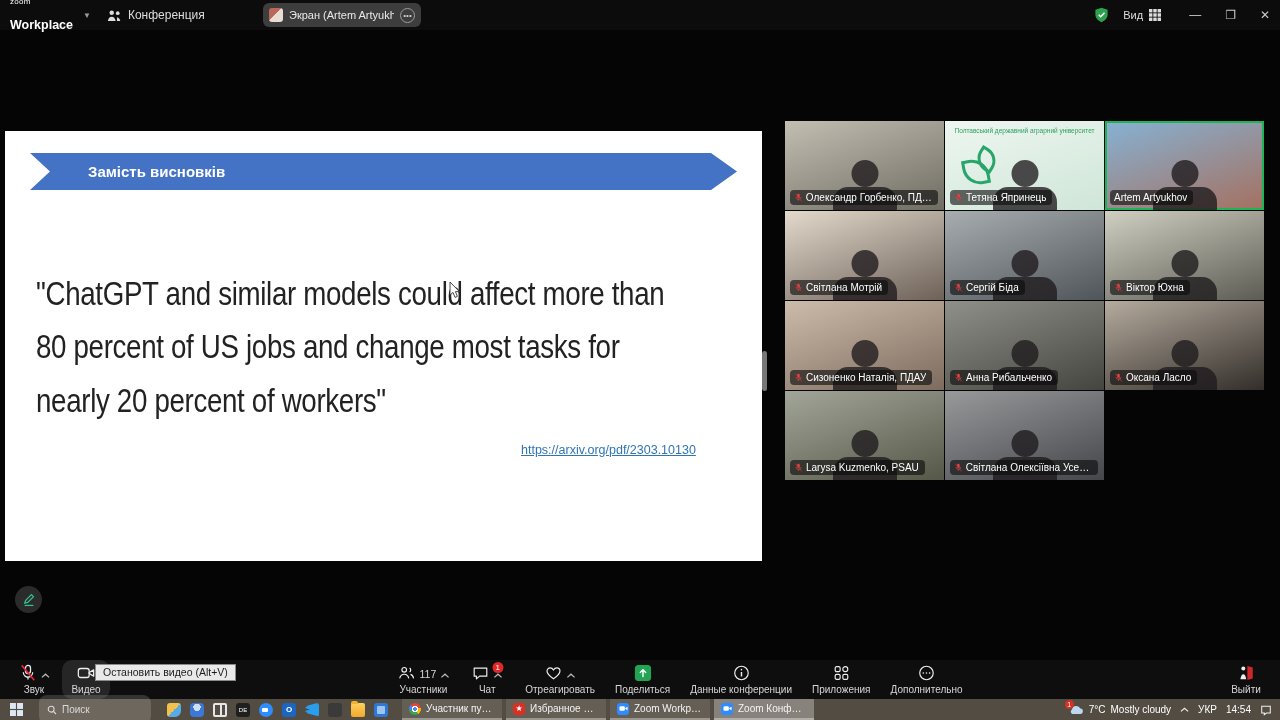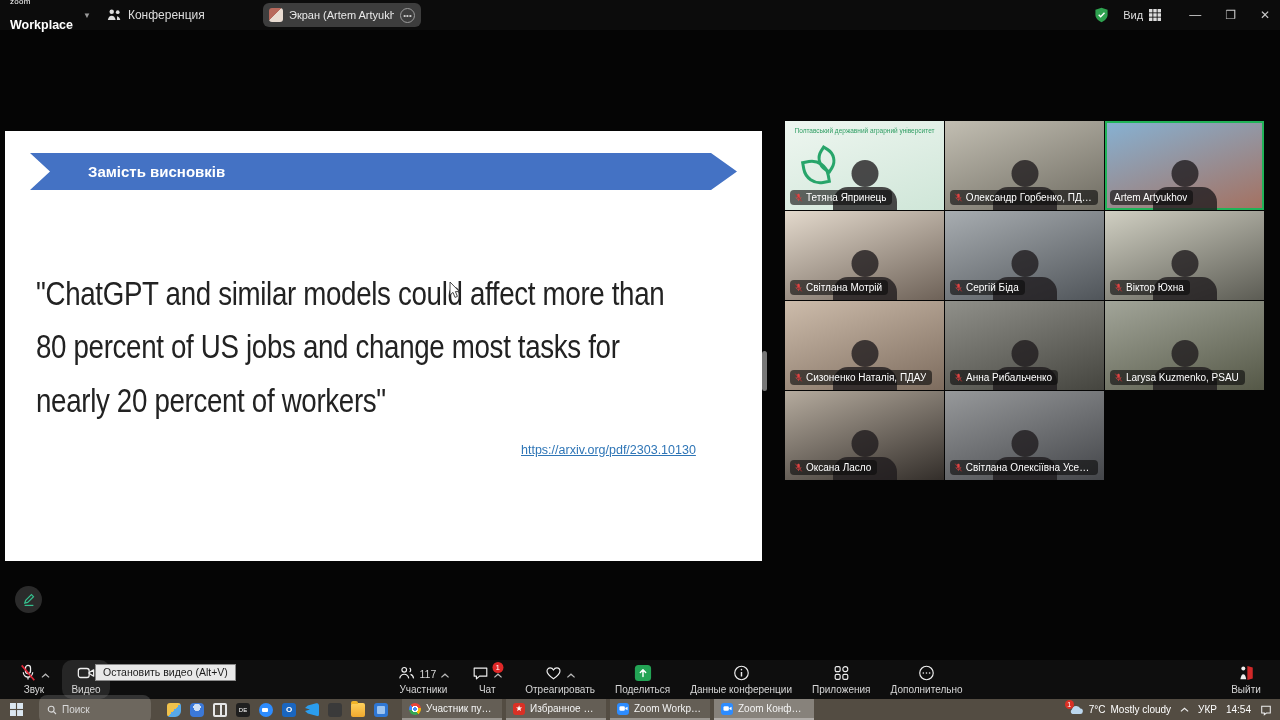--- a/index.html
+++ b/index.html
@@ -9,21 +9,21 @@
     background:#050505; font-family:"Liberation Sans", sans-serif;
     -webkit-font-smoothing:antialiased;
   }
 
   
   .topbar { position:absolute; top:0; left:0; right:0; height:30px; background:#0c0c0c; display:flex; align-items:center; }
   .brand { margin-left:10px; line-height:1; }
   .brand .z1 { display:block; font-size:8px; color:#fff; letter-spacing:.3px; }
   .brand .z2 { display:block; font-size:12.5px; font-weight:bold; color:#fff; margin-top:13px; }
   .top-chevron { color:#9a9a9a; font-size:8px; margin:0 16px 0 10px; }
-  .conf-tab { display:flex; gap:6px; color:#ddd; font-size:12px; }
+  .conf-tab { display:flex; align-items:center; gap:6px; color:#ddd; font-size:12px; }
   .screen-tab { position:absolute; left:263px; top:3px; width:158px; height:24px; background:#3d3d3d; border-radius:6px; display:flex; align-items:center; gap:6px; padding:0 6px; }
   .tab-thumb { width:14px; height:14px; border-radius:3px; background:linear-gradient(135deg,#b8695c 0 45%,#e9dcd2 45% 100%); flex:none; }
   .screen-tab .tab-label { flex:1; color:#e9e9e9; font-size:11px; white-space:nowrap; overflow:hidden; }
   .tab-more { width:15px; height:15px; border-radius:50%; border:1px solid #9c9c9c; color:#cfcfcf; font-size:8px; line-height:13px; text-align:center; flex:none; }
   .top-right { position:absolute; right:10px; top:0; height:30px; display:flex; align-items:center; gap:14px; }
   .view-group { display:flex; align-items:center; gap:6px; color:#ddd; font-size:11px; }
   .win-ctl { color:#c9c9c9; font-size:12px; display:flex; gap:24px; margin-left:14px; }
   .win-ctl span { cursor:default; }
 
   
@@ -180,48 +180,48 @@
         <path d="M3.2 11.5l1-3 6.6-6.6 2.3 2.3-6.6 6.6z"></path>
         <path d="M3 14.2h10"></path>
       </svg>
   </div>
 
   <div class="divider-handle"></div>
 
   <div class="gallery">
 
 
+    <div class="tile" style="background: linear-gradient(160deg, rgb(194, 190, 178), rgb(111, 108, 98));">
+      <div class="sil"></div>
+      <div class="tile-name">
+        <svg class="mic-muted-icon" width="9" height="11" viewBox="0 0 14 14">
+            <path d="M7 1.2c1.1 0 2 .9 2 2v3.2c0 1.1-.9 2-2 2s-2-.9-2-2V3.2c0-1.1.9-2 2-2z" fill="#e04545"></path>
+            <path d="M3.2 6.4c0 2.1 1.7 3.8 3.8 3.8s3.8-1.7 3.8-3.8" stroke="#e04545" fill="none" stroke-width="1.1"></path>
+            <path d="M7 10.2v2.2" stroke="#e04545" stroke-width="1.1"></path>
+            <path d="M2 1l10 12" stroke="#c03030" stroke-width="1.4"></path>
+          </svg>
+        <span class="tile-name-text">Олександр Горбенко, ПДАУ</span>
+      </div>
+    </div>
+
     <div class="tile" style="background: linear-gradient(160deg, rgb(238, 246, 240), rgb(207, 230, 216));">
       <div class="sil"></div>
       <div class="tile-name">
         <svg class="mic-muted-icon" width="9" height="11" viewBox="0 0 14 14">
             <path d="M7 1.2c1.1 0 2 .9 2 2v3.2c0 1.1-.9 2-2 2s-2-.9-2-2V3.2c0-1.1.9-2 2-2z" fill="#e04545"></path>
             <path d="M3.2 6.4c0 2.1 1.7 3.8 3.8 3.8s3.8-1.7 3.8-3.8" stroke="#e04545" fill="none" stroke-width="1.1"></path>
             <path d="M7 10.2v2.2" stroke="#e04545" stroke-width="1.1"></path>
             <path d="M2 1l10 12" stroke="#c03030" stroke-width="1.4"></path>
           </svg>
         <span class="tile-name-text">Тетяна Япринець</span>
       </div>
     <div class="tile-overlay-text">Полтавський державний аграрний університет</div>
         <div class="leaf-logo"></div>
       </div>
 
-    <div class="tile" style="background: linear-gradient(160deg, rgb(194, 190, 178), rgb(111, 108, 98));">
-      <div class="sil"></div>
-      <div class="tile-name">
-        <svg class="mic-muted-icon" width="9" height="11" viewBox="0 0 14 14">
-            <path d="M7 1.2c1.1 0 2 .9 2 2v3.2c0 1.1-.9 2-2 2s-2-.9-2-2V3.2c0-1.1.9-2 2-2z" fill="#e04545"></path>
-            <path d="M3.2 6.4c0 2.1 1.7 3.8 3.8 3.8s3.8-1.7 3.8-3.8" stroke="#e04545" fill="none" stroke-width="1.1"></path>
-            <path d="M7 10.2v2.2" stroke="#e04545" stroke-width="1.1"></path>
-            <path d="M2 1l10 12" stroke="#c03030" stroke-width="1.4"></path>
-          </svg>
-        <span class="tile-name-text">Олександр Горбенко, ПДАУ</span>
-      </div>
-    </div>
-
     <div class="tile active" style="background: linear-gradient(160deg, rgb(134, 178, 212), rgb(165, 112, 95));">
       <div class="sil"></div>
       <div class="tile-name">
 
         <span class="tile-name-text">Artem Artyukhov</span>
       </div>
     </div>
 
     <div class="tile" style="background: linear-gradient(160deg, rgb(227, 217, 204), rgb(110, 98, 88));">
       <div class="sil"></div>
@@ -281,43 +281,43 @@
         <svg class="mic-muted-icon" width="9" height="11" viewBox="0 0 14 14">
             <path d="M7 1.2c1.1 0 2 .9 2 2v3.2c0 1.1-.9 2-2 2s-2-.9-2-2V3.2c0-1.1.9-2 2-2z" fill="#e04545"></path>
             <path d="M3.2 6.4c0 2.1 1.7 3.8 3.8 3.8s3.8-1.7 3.8-3.8" stroke="#e04545" fill="none" stroke-width="1.1"></path>
             <path d="M7 10.2v2.2" stroke="#e04545" stroke-width="1.1"></path>
             <path d="M2 1l10 12" stroke="#c03030" stroke-width="1.4"></path>
           </svg>
         <span class="tile-name-text">Анна Рибальченко</span>
       </div>
     </div>
 
+    <div class="tile" style="background: linear-gradient(160deg, rgb(181, 171, 158), rgb(51, 46, 42));">
+      <div class="sil"></div>
+      <div class="tile-name">
+        <svg class="mic-muted-icon" width="9" height="11" viewBox="0 0 14 14">
+            <path d="M7 1.2c1.1 0 2 .9 2 2v3.2c0 1.1-.9 2-2 2s-2-.9-2-2V3.2c0-1.1.9-2 2-2z" fill="#e04545"></path>
+            <path d="M3.2 6.4c0 2.1 1.7 3.8 3.8 3.8s3.8-1.7 3.8-3.8" stroke="#e04545" fill="none" stroke-width="1.1"></path>
+            <path d="M7 10.2v2.2" stroke="#e04545" stroke-width="1.1"></path>
+            <path d="M2 1l10 12" stroke="#c03030" stroke-width="1.4"></path>
+          </svg>
+        <span class="tile-name-text">Оксана Ласло</span>
+      </div>
+    </div>
+
     <div class="tile" style="background: linear-gradient(160deg, rgb(162, 165, 153), rgb(85, 88, 71));">
       <div class="sil"></div>
       <div class="tile-name">
         <svg class="mic-muted-icon" width="9" height="11" viewBox="0 0 14 14">
             <path d="M7 1.2c1.1 0 2 .9 2 2v3.2c0 1.1-.9 2-2 2s-2-.9-2-2V3.2c0-1.1.9-2 2-2z" fill="#e04545"></path>
             <path d="M3.2 6.4c0 2.1 1.7 3.8 3.8 3.8s3.8-1.7 3.8-3.8" stroke="#e04545" fill="none" stroke-width="1.1"></path>
             <path d="M7 10.2v2.2" stroke="#e04545" stroke-width="1.1"></path>
             <path d="M2 1l10 12" stroke="#c03030" stroke-width="1.4"></path>
           </svg>
         <span class="tile-name-text">Larysa Kuzmenko, PSAU</span>
-      </div>
-    </div>
-
-    <div class="tile" style="background: linear-gradient(160deg, rgb(181, 171, 158), rgb(51, 46, 42));">
-      <div class="sil"></div>
-      <div class="tile-name">
-        <svg class="mic-muted-icon" width="9" height="11" viewBox="0 0 14 14">
-            <path d="M7 1.2c1.1 0 2 .9 2 2v3.2c0 1.1-.9 2-2 2s-2-.9-2-2V3.2c0-1.1.9-2 2-2z" fill="#e04545"></path>
-            <path d="M3.2 6.4c0 2.1 1.7 3.8 3.8 3.8s3.8-1.7 3.8-3.8" stroke="#e04545" fill="none" stroke-width="1.1"></path>
-            <path d="M7 10.2v2.2" stroke="#e04545" stroke-width="1.1"></path>
-            <path d="M2 1l10 12" stroke="#c03030" stroke-width="1.4"></path>
-          </svg>
-        <span class="tile-name-text">Оксана Ласло</span>
       </div>
     </div>
 
     <div class="tile center-tile" style="background: linear-gradient(160deg, rgb(151, 153, 155), rgb(68, 70, 74));">
       <div class="sil"></div>
       <div class="tile-name">
         <svg class="mic-muted-icon" width="9" height="11" viewBox="0 0 14 14">
             <path d="M7 1.2c1.1 0 2 .9 2 2v3.2c0 1.1-.9 2-2 2s-2-.9-2-2V3.2c0-1.1.9-2 2-2z" fill="#e04545"></path>
             <path d="M3.2 6.4c0 2.1 1.7 3.8 3.8 3.8s3.8-1.7 3.8-3.8" stroke="#e04545" fill="none" stroke-width="1.1"></path>
             <path d="M7 10.2v2.2" stroke="#e04545" stroke-width="1.1"></path>

